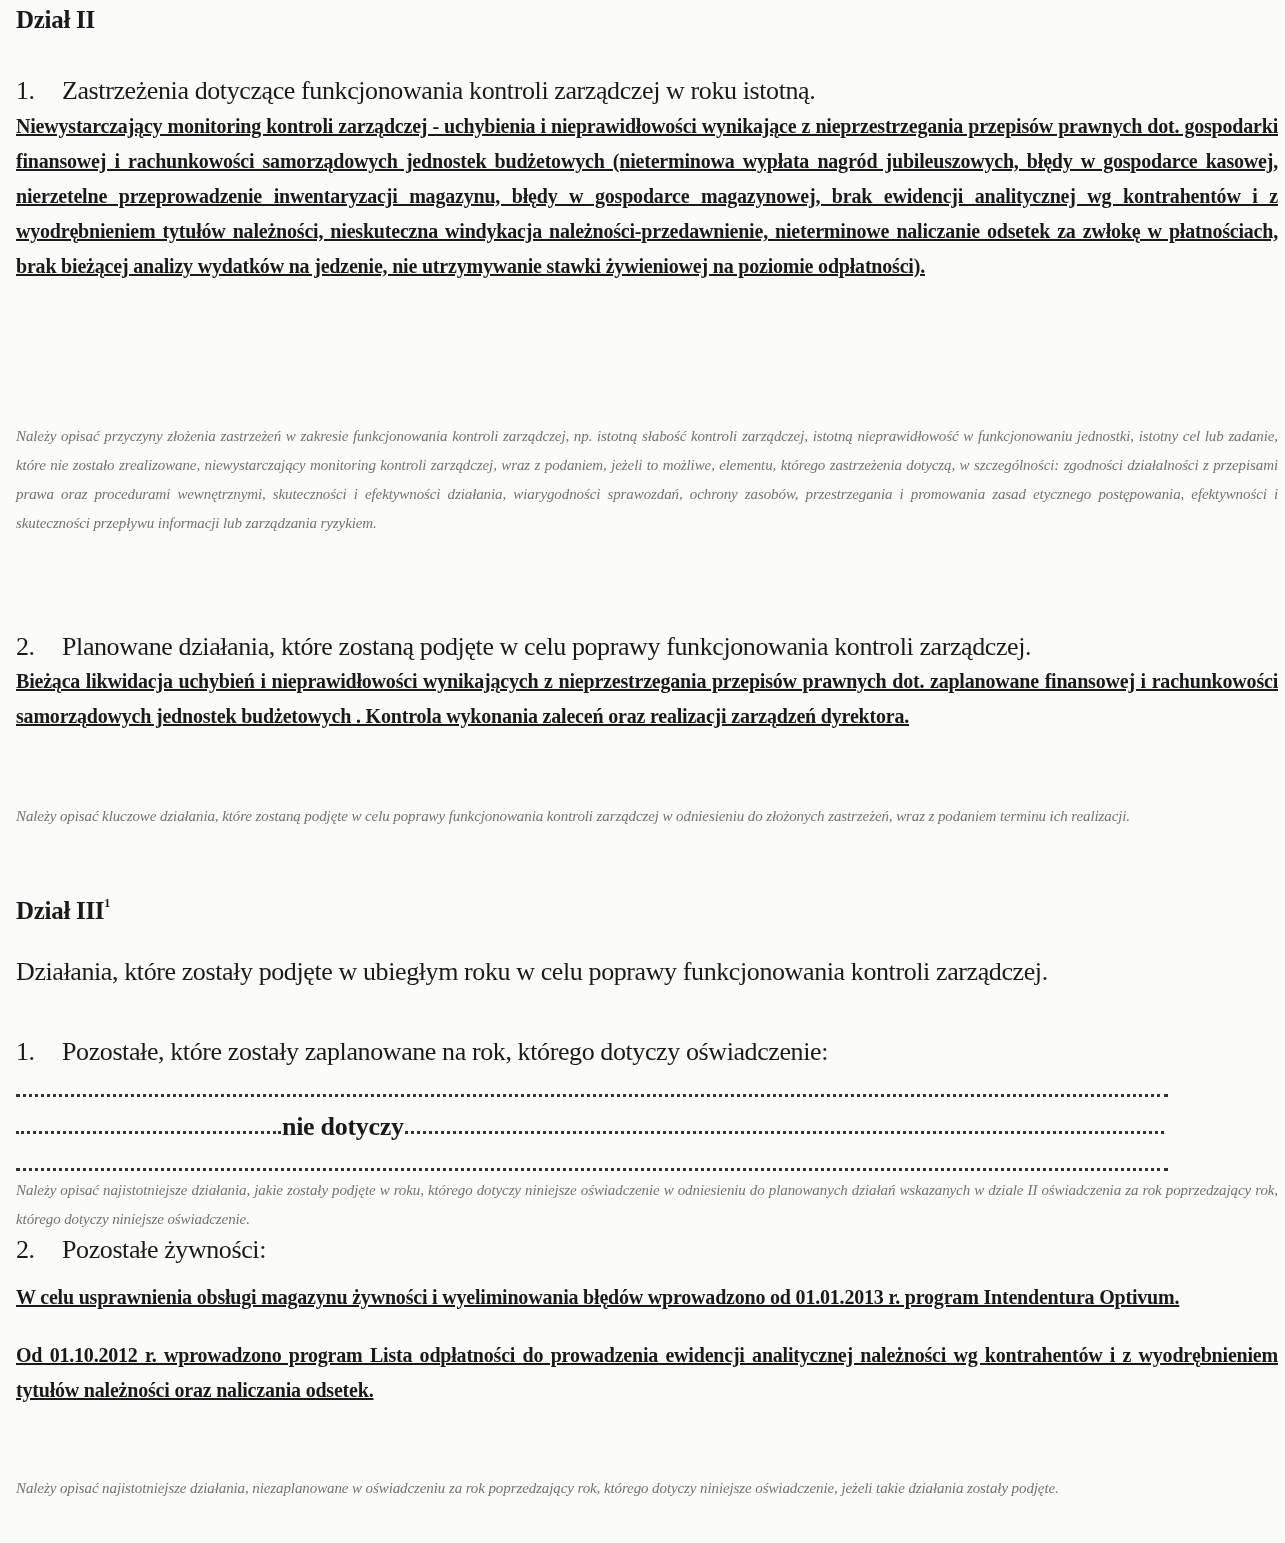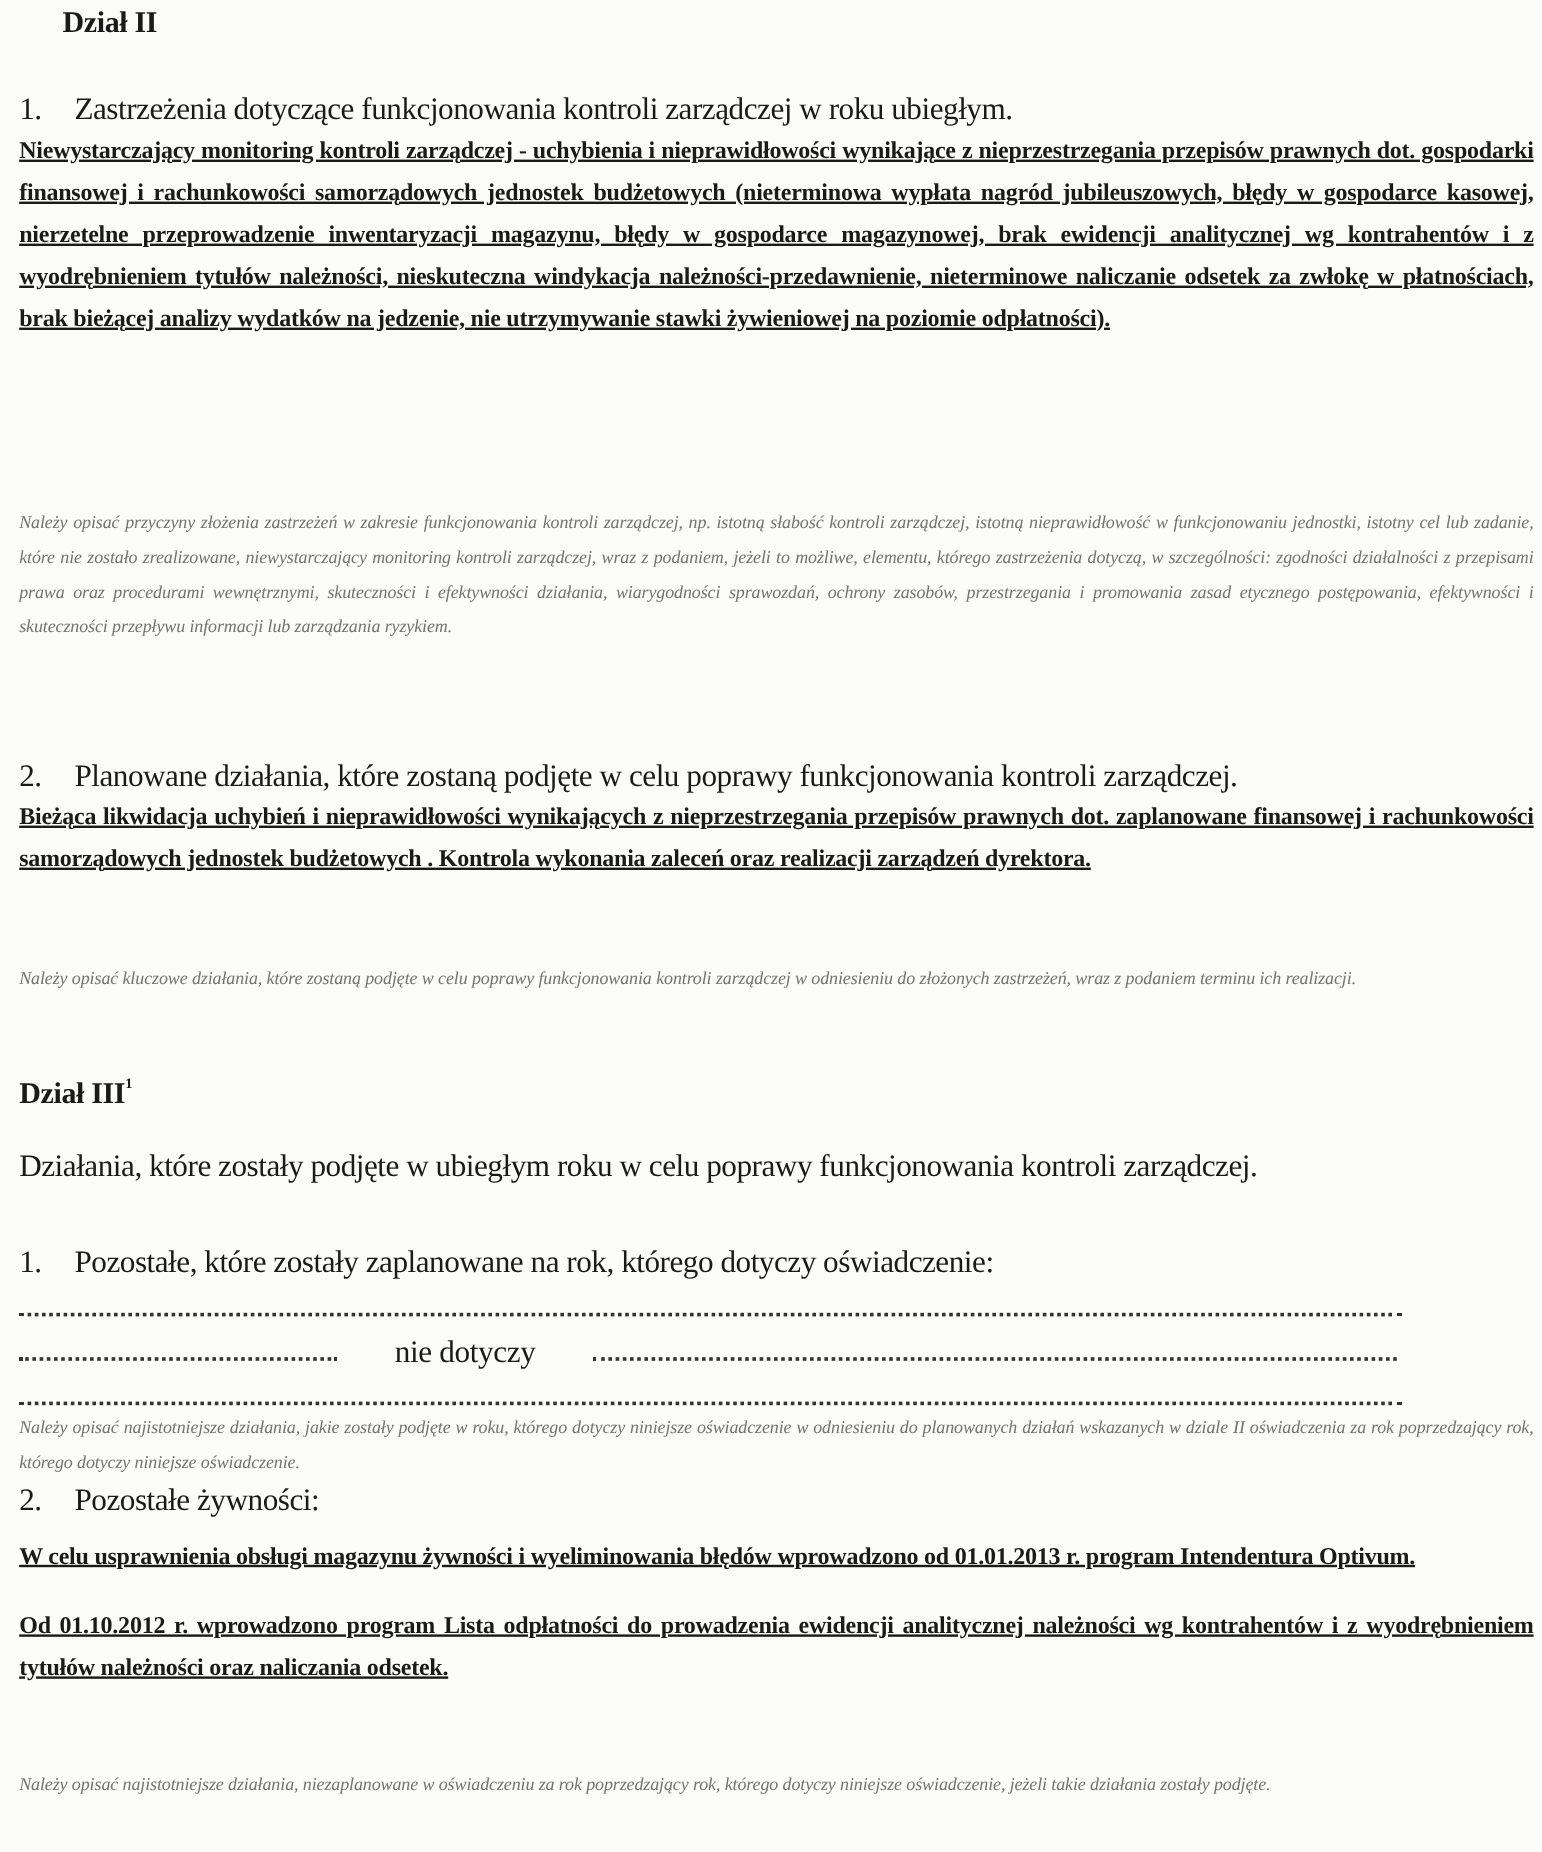--- a/index.html
+++ b/index.html
@@ -62,42 +62,41 @@
   .dotted {
     width: 1152px;
     height: 20px;
     border-bottom: 3px dotted #333;
   }
   .dotted-with-text {
     width: 1148px;
     display: flex;
     align-items: flex-end;
     font-size: 26px;
-    font-weight: normal;
+    font-weight: bold;
     height: 34px;
-    gap: 47px;
   }
   .dotted-with-text .fill {
     border-bottom: 3px dotted #333;
     height: 8px;
     margin-bottom: 8px;
   }
   .dotted-with-text .fill.left { width: 265px; }
   .dotted-with-text .fill.right { flex: 1; }
   .dotted-with-text .txt { padding: 0 1px; letter-spacing: -0.3px; }
 </style>
 </head>
 <body>
 
 <div class="page">
 
-  <div class="abs heading" style="top:6px;margin-left:36px;">Dział II</div>
+  <div class="abs heading" style="top:6px;">Dział II</div>
 
   <div class="abs numbered" style="top:74px;">
-    <span class="num">1.</span><span>Zastrzeżenia dotyczące funkcjonowania kontroli zarządczej w roku ubiegłym.</span>
+    <span class="num">1.</span><span>Zastrzeżenia dotyczące funkcjonowania kontroli zarządczej w roku istotną.</span>
   </div>
 
   <div class="abs bold-body" style="top:109px;">Niewystarczający monitoring kontroli zarządczej - uchybienia i nieprawidłowości wynikające z nieprzestrzegania przepisów prawnych dot. gospodarki finansowej i rachunkowości samorządowych jednostek budżetowych (nieterminowa wypłata nagród jubileuszowych, błędy w gospodarce kasowej, nierzetelne przeprowadzenie inwentaryzacji magazynu, błędy w gospodarce magazynowej, brak ewidencji analitycznej wg kontrahentów i z wyodrębnieniem tytułów należności, nieskuteczna windykacja należności-przedawnienie, nieterminowe naliczanie odsetek za zwłokę w płatnościach, brak bieżącej analizy wydatków na jedzenie, nie utrzymywanie stawki żywieniowej na poziomie odpłatności).</div>
 
   <div class="abs note" style="top:422px;">Należy opisać przyczyny złożenia zastrzeżeń w zakresie funkcjonowania kontroli zarządczej, np. istotną słabość kontroli zarządczej, istotną nieprawidłowość w funkcjonowaniu jednostki, istotny cel lub zadanie, które nie zostało zrealizowane, niewystarczający monitoring kontroli zarządczej, wraz z podaniem, jeżeli to możliwe, elementu, którego zastrzeżenia dotyczą, w szczególności: zgodności działalności z przepisami prawa oraz procedurami wewnętrznymi, skuteczności i efektywności działania, wiarygodności sprawozdań, ochrony zasobów, przestrzegania i promowania zasad etycznego postępowania, efektywności i skuteczności przepływu informacji lub zarządzania ryzykiem.</div>
 
   <div class="abs numbered" style="top:630px;">
     <span class="num">2.</span><span>Planowane działania, które zostaną podjęte w celu poprawy funkcjonowania kontroli zarządczej.</span>
   </div>
 

